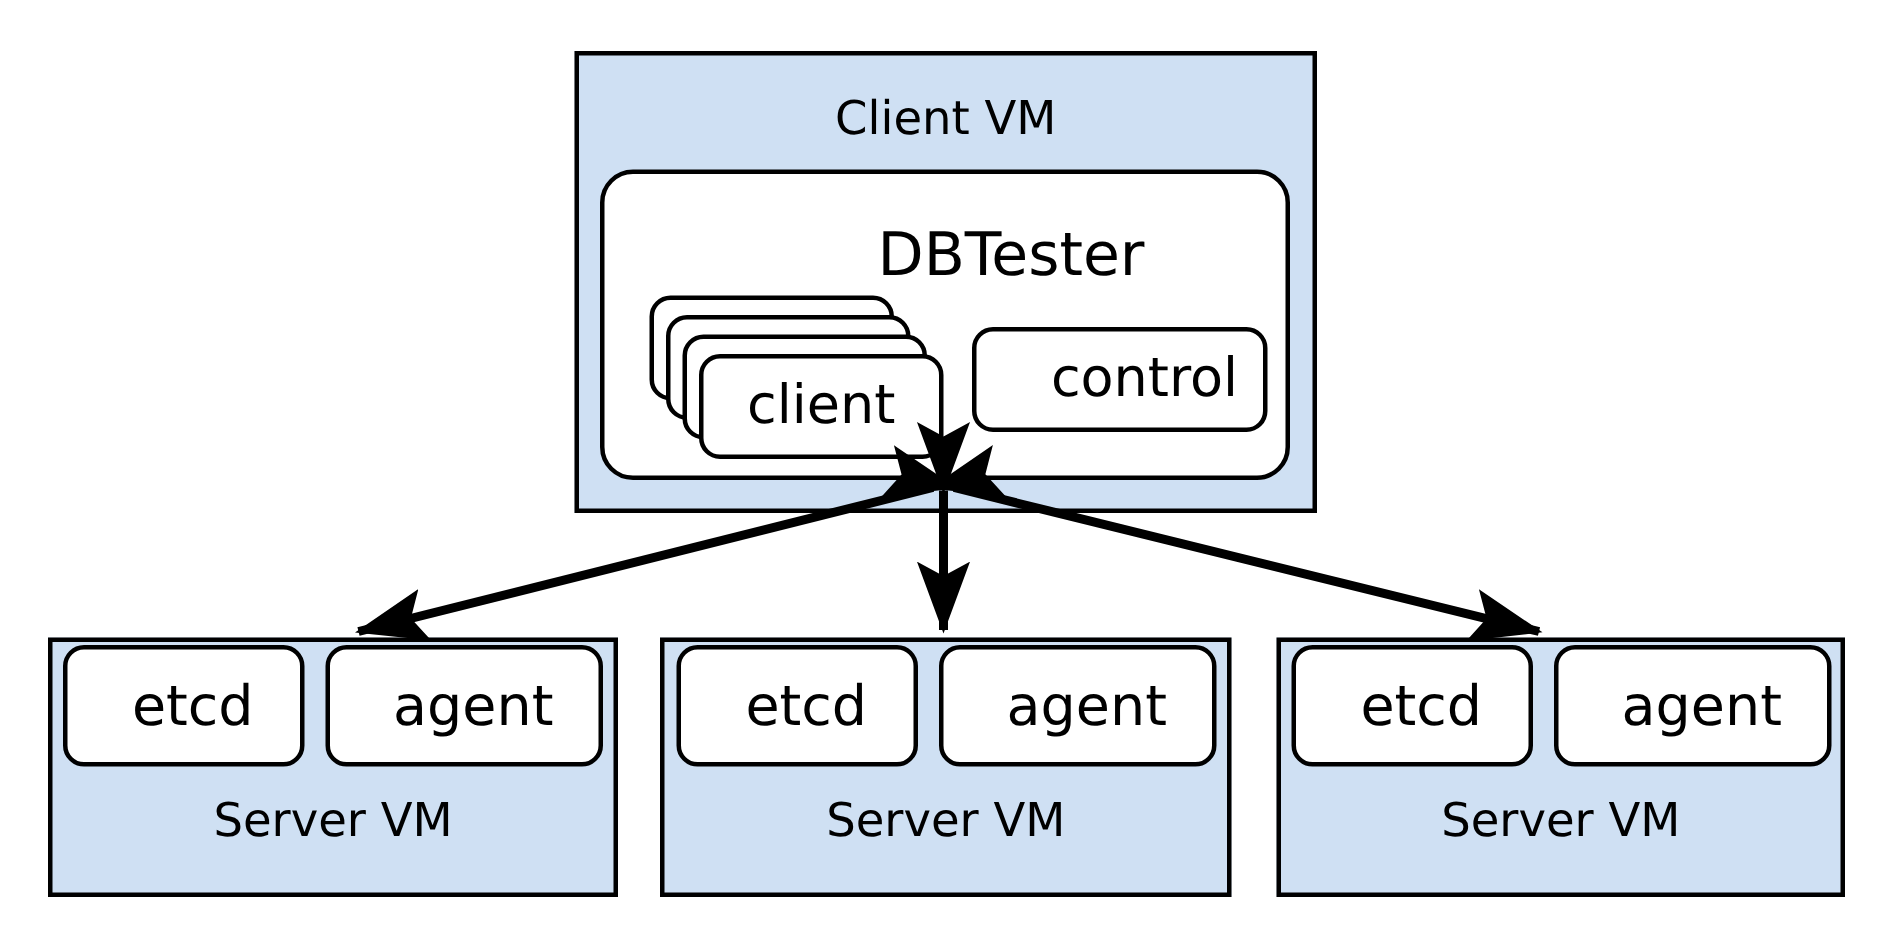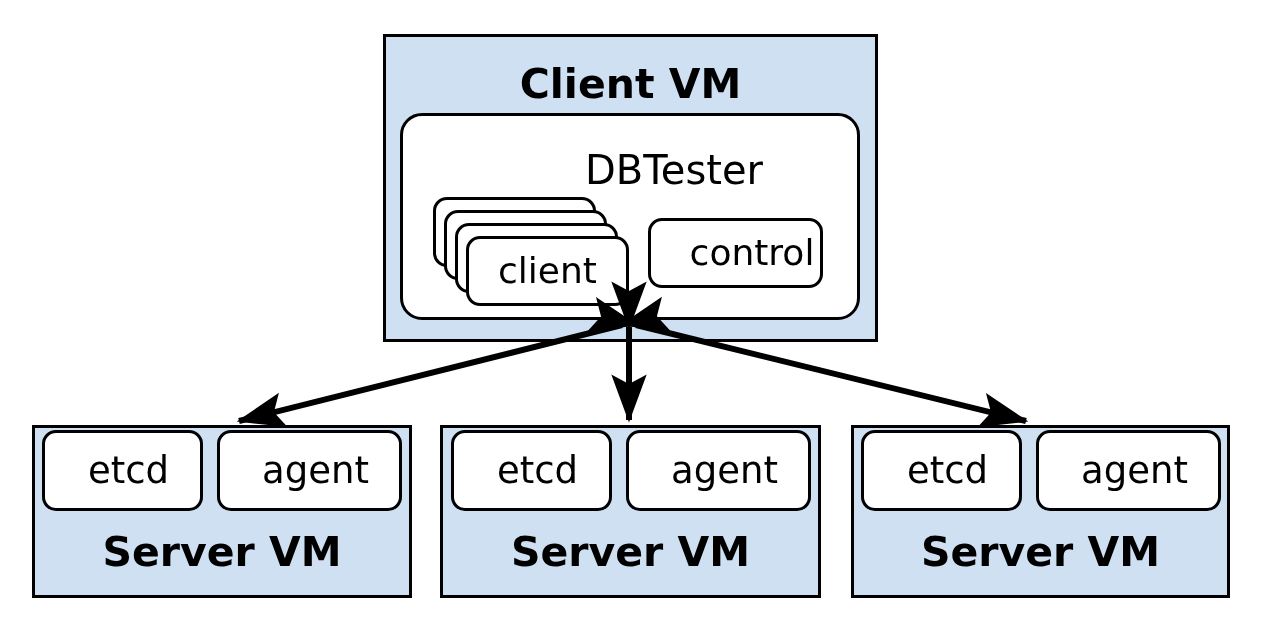--- a/index.html
+++ b/index.html
@@ -33,23 +33,22 @@
   .rounded-sm { border-radius: 14px; }
   .rounded-lg { border-radius: 22px; }
 
   .label {
     position: absolute;
     color: #000000;
     white-space: nowrap;
     text-align: center;
   }
   .vm-title {
-    font-size: 41px;
+    font-size: 31px;
     line-height: 1;
-    font-weight: bold;
   }
   .dbtester-title {
     font-size: 40px;
     line-height: 1;
   }
   .node-label {
     font-size: 37px;
     line-height: 1;
     color: #000000;
     margin-left: 12px;
@@ -90,21 +89,21 @@
 
   <div class="label dbtester-title" style="left:400px; top:150px; width:548px;">DBTester</div>
 
   <div class="stack-card" style="left:433px; top:197px; width:163px; height:70px;"></div>
   <div class="stack-card" style="left:444px; top:210px; width:163px; height:70px;"></div>
   <div class="stack-card" style="left:455px; top:223px; width:163px; height:70px;"></div>
   <div class="node-box rounded-sm" style="left:466px; top:236px; width:163px; height:70px;">
     <span class="node-label-sm">client</span>
   </div>
 
-  <div class="node-box rounded-sm" style="left:648px; top:218px; width:175px; height:70px;padding-left:33px;">
+  <div class="node-box rounded-sm" style="left:648px; top:218px; width:197px; height:70px;padding-left:33px;">
     <span class="node-label-sm">control</span>
   </div>
 
   <div class="vm-box" style="left:32px; top:425px; width:380px; height:173px;"></div>
   <div class="node-box rounded-sm" style="left:42px; top:430px; width:161px; height:81px;">
     <span class="node-label">etcd</span>
   </div>
   <div class="node-box rounded-sm" style="left:217px; top:430px; width:185px; height:81px;">
     <span class="node-label">agent</span>
   </div>

